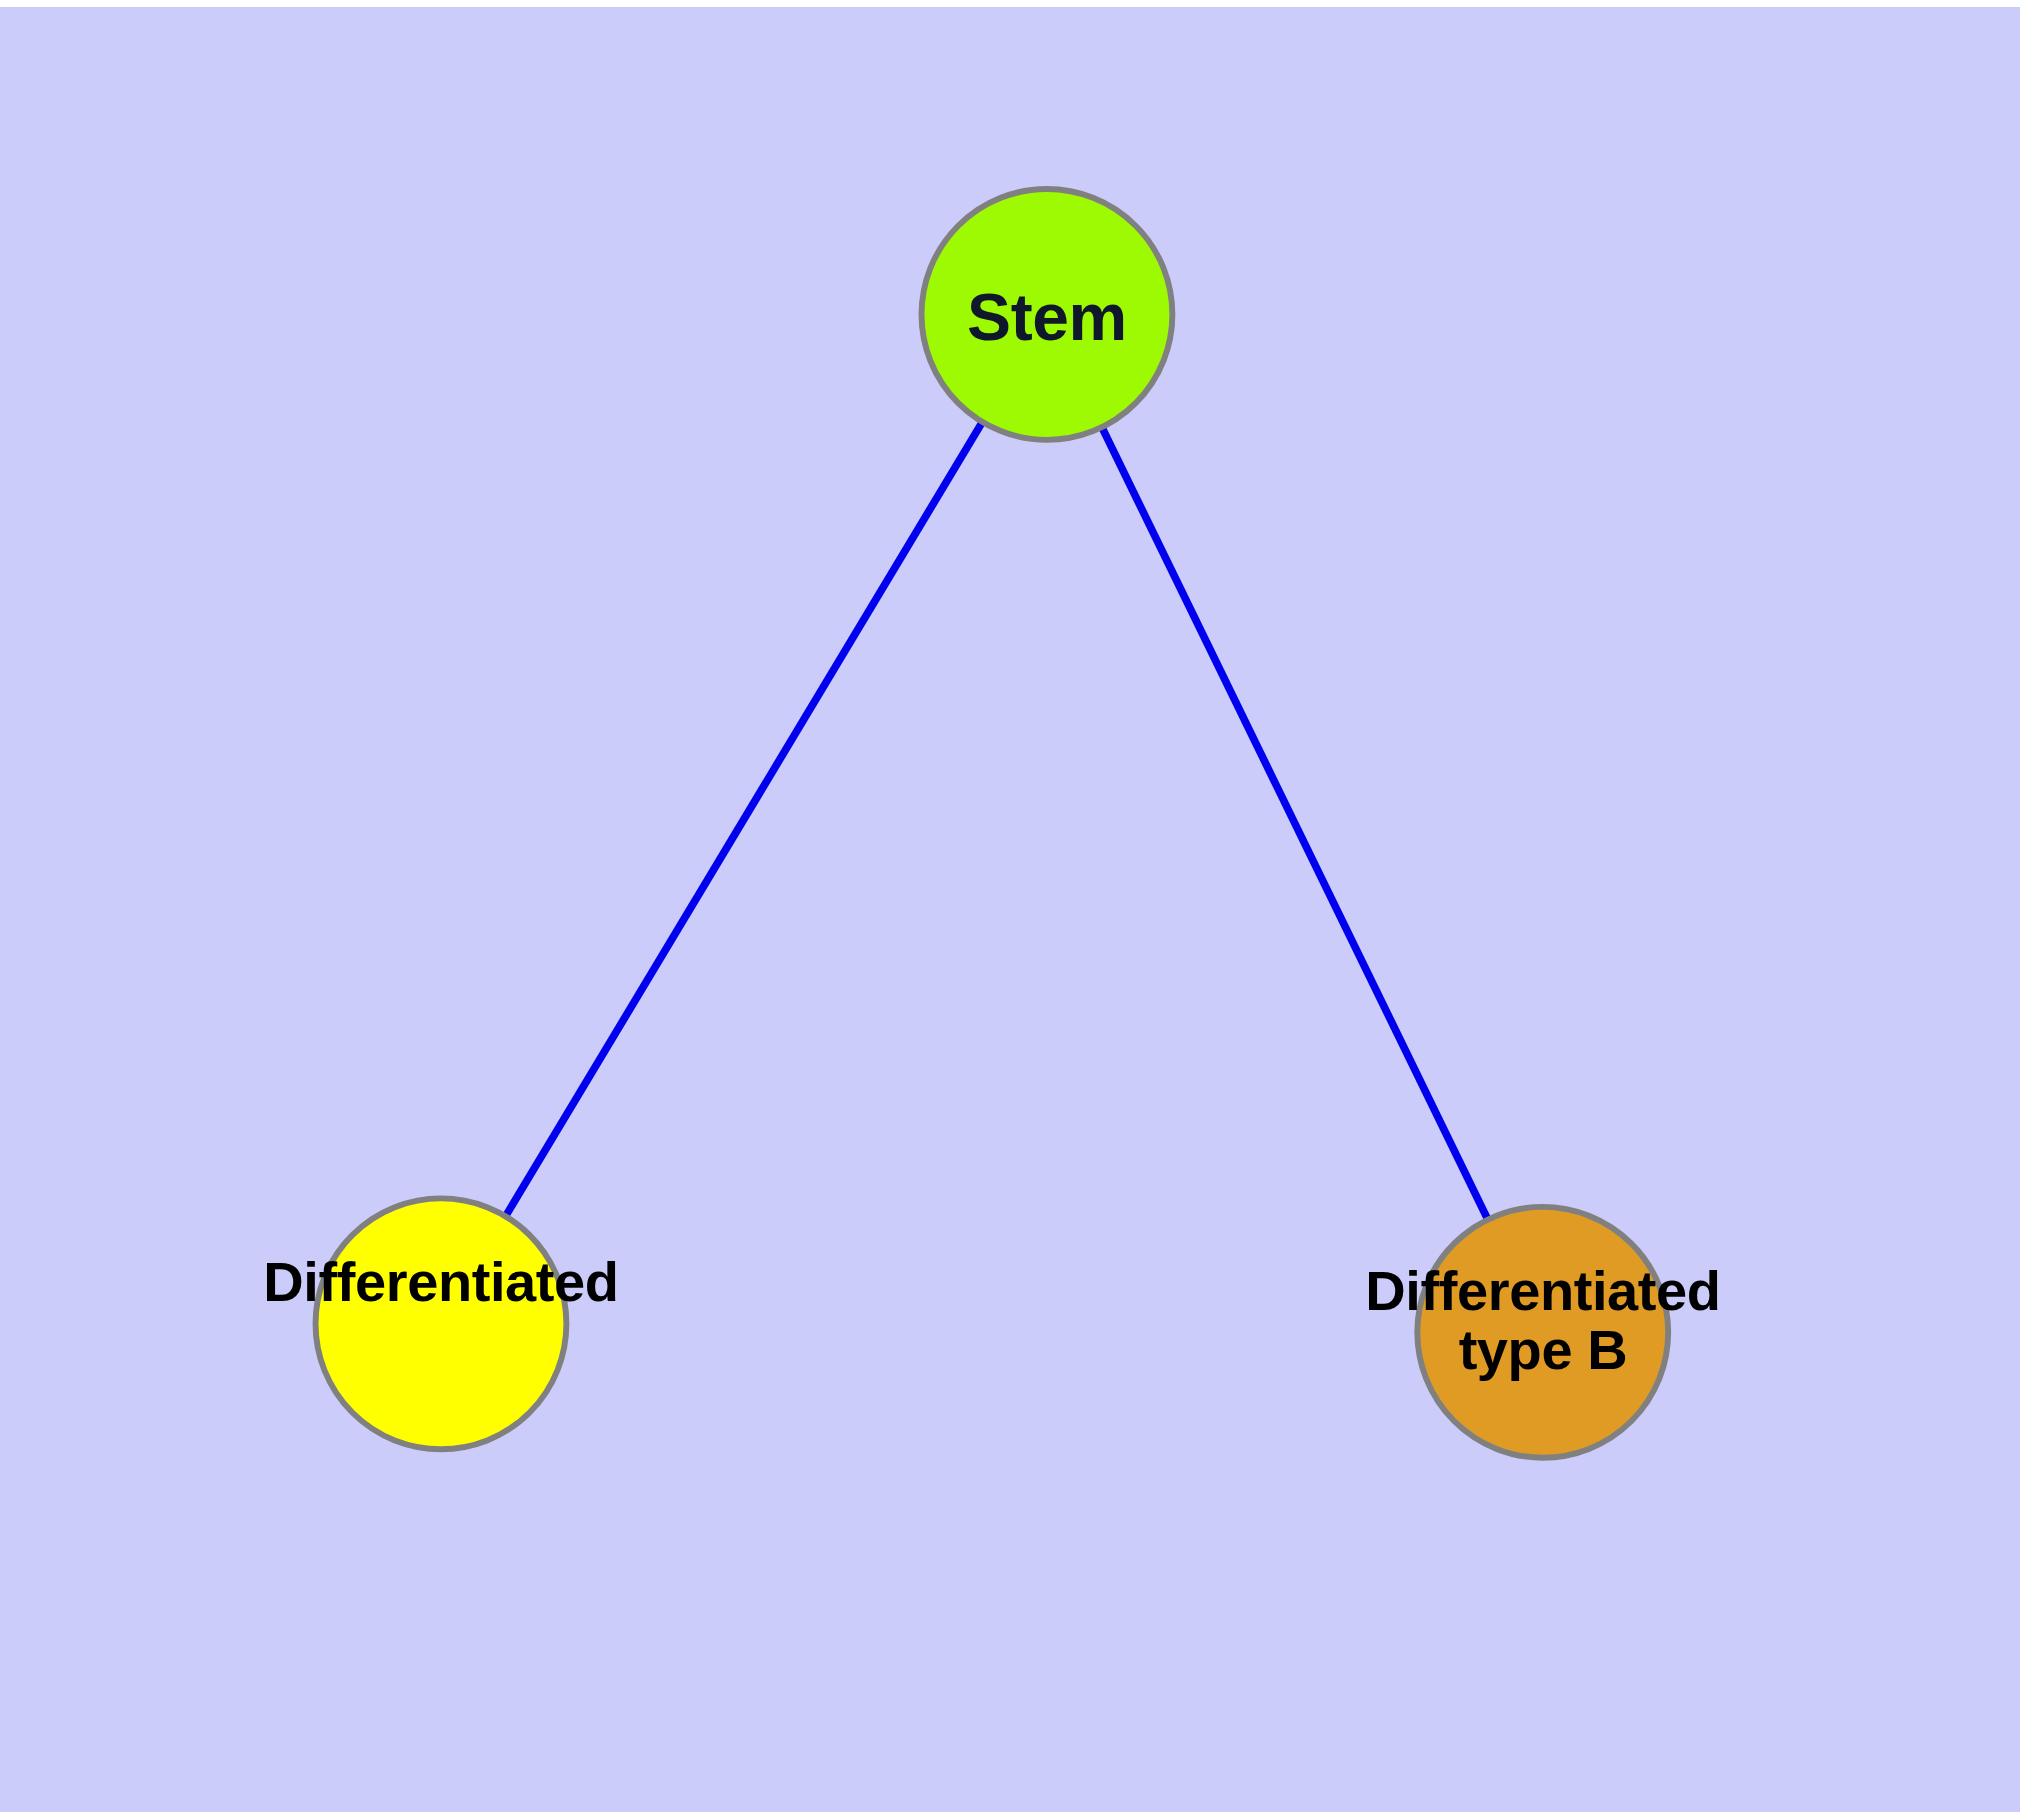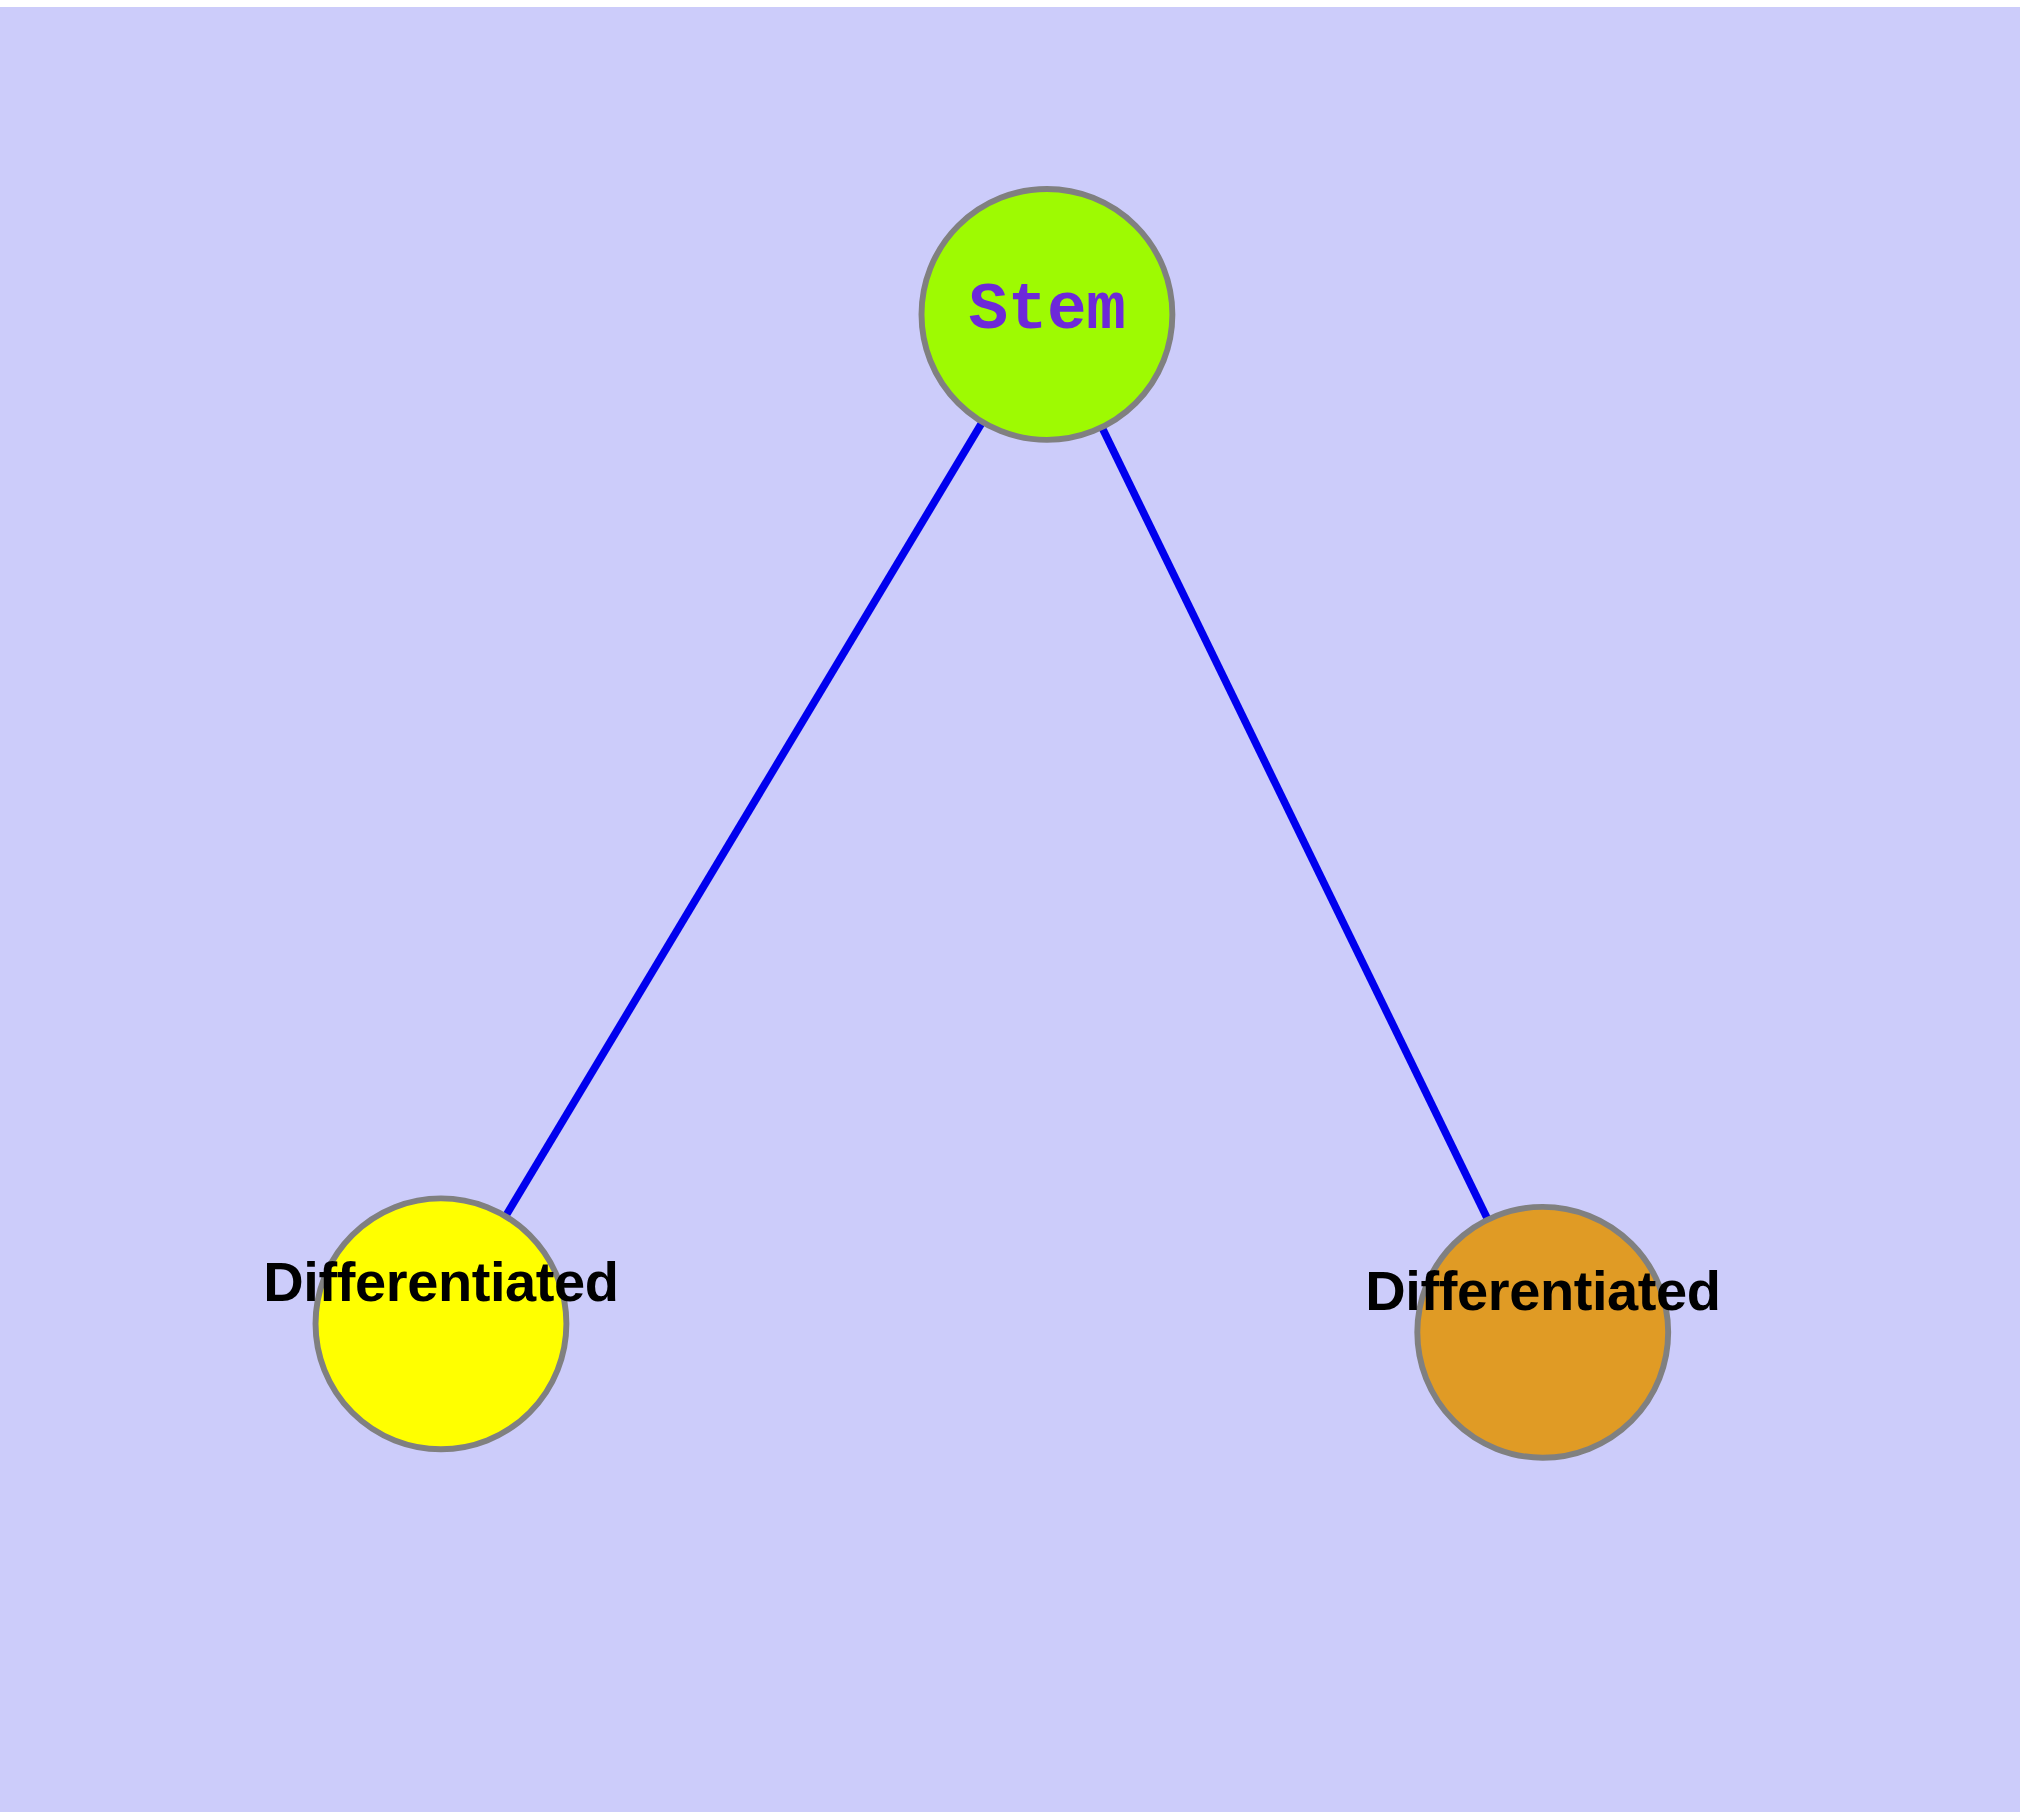--- a/index.html
+++ b/index.html
@@ -63,26 +63,27 @@
       <line x1="1235" y1="371" x2="1820" y2="1572" stroke="#0000ee" stroke-width="9" stroke-linecap="butt"></line>
     </g>
 
     <g>
       <circle cx="1235" cy="371" r="148" fill="#9efa02" stroke="#808080" stroke-width="7"></circle>
       <circle cx="520" cy="1562" r="148" fill="#ffff00" stroke="#808080" stroke-width="7"></circle>
       <circle cx="1820" cy="1572" r="148" fill="#e09b25" stroke="#808080" stroke-width="7"></circle>
     </g>
   </svg>
 
-  <div class="node-label one-line" style="left: 623px; top: 276px; width: 848px; color: #6d28d9; font-family: Liberation Mono, monospace;">
+  <div class="node-label one-line" style="left: 623px; top: 283px; width: 848px; color: #0f172a;">
     <span>Stem</span>
   </div>
 
   <div class="node-label two-line" style="left: 17px; top: 1252px; width: 848px; color: rgb(0, 0, 0);">
     <div>Differentiated</div>
   </div>
 
   <div class="node-label two-line" style="left: 1119px; top: 1261px; width: 848px; color: rgb(0, 0, 0);">
     <div>Differentiated</div>
+    <div>type B</div>
   </div>
 
 </div>
 
 
 </body></html>

